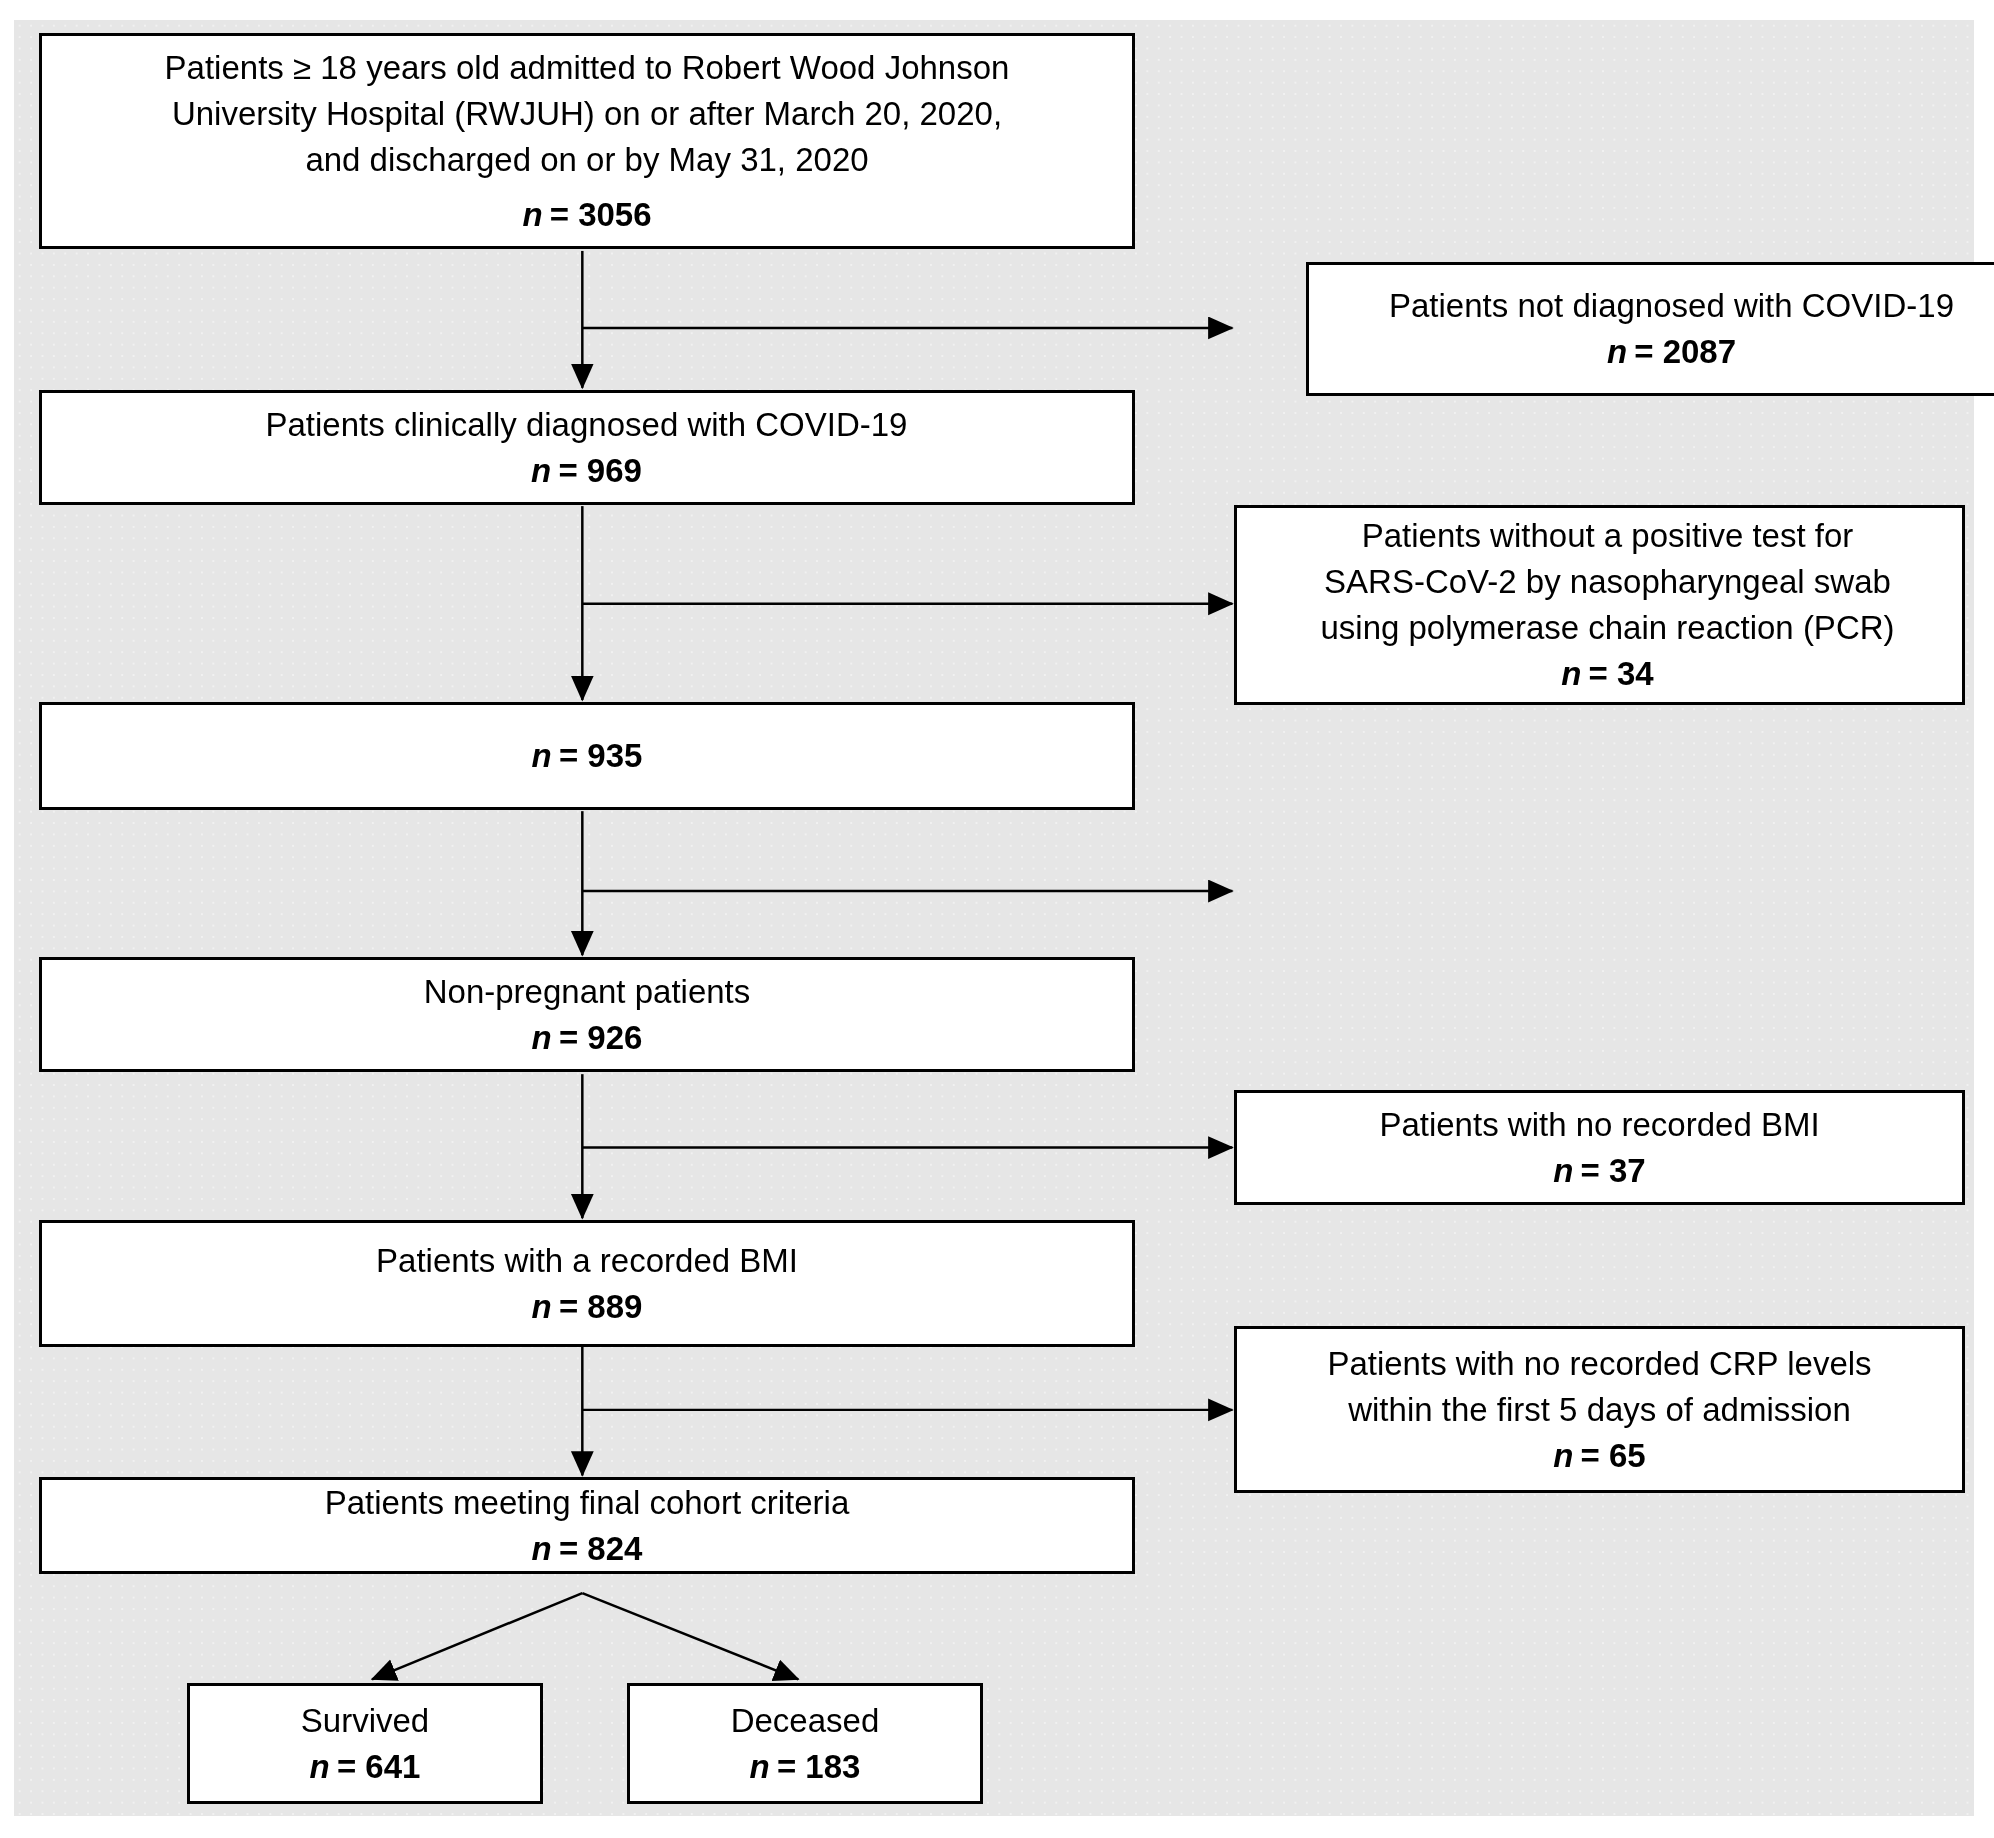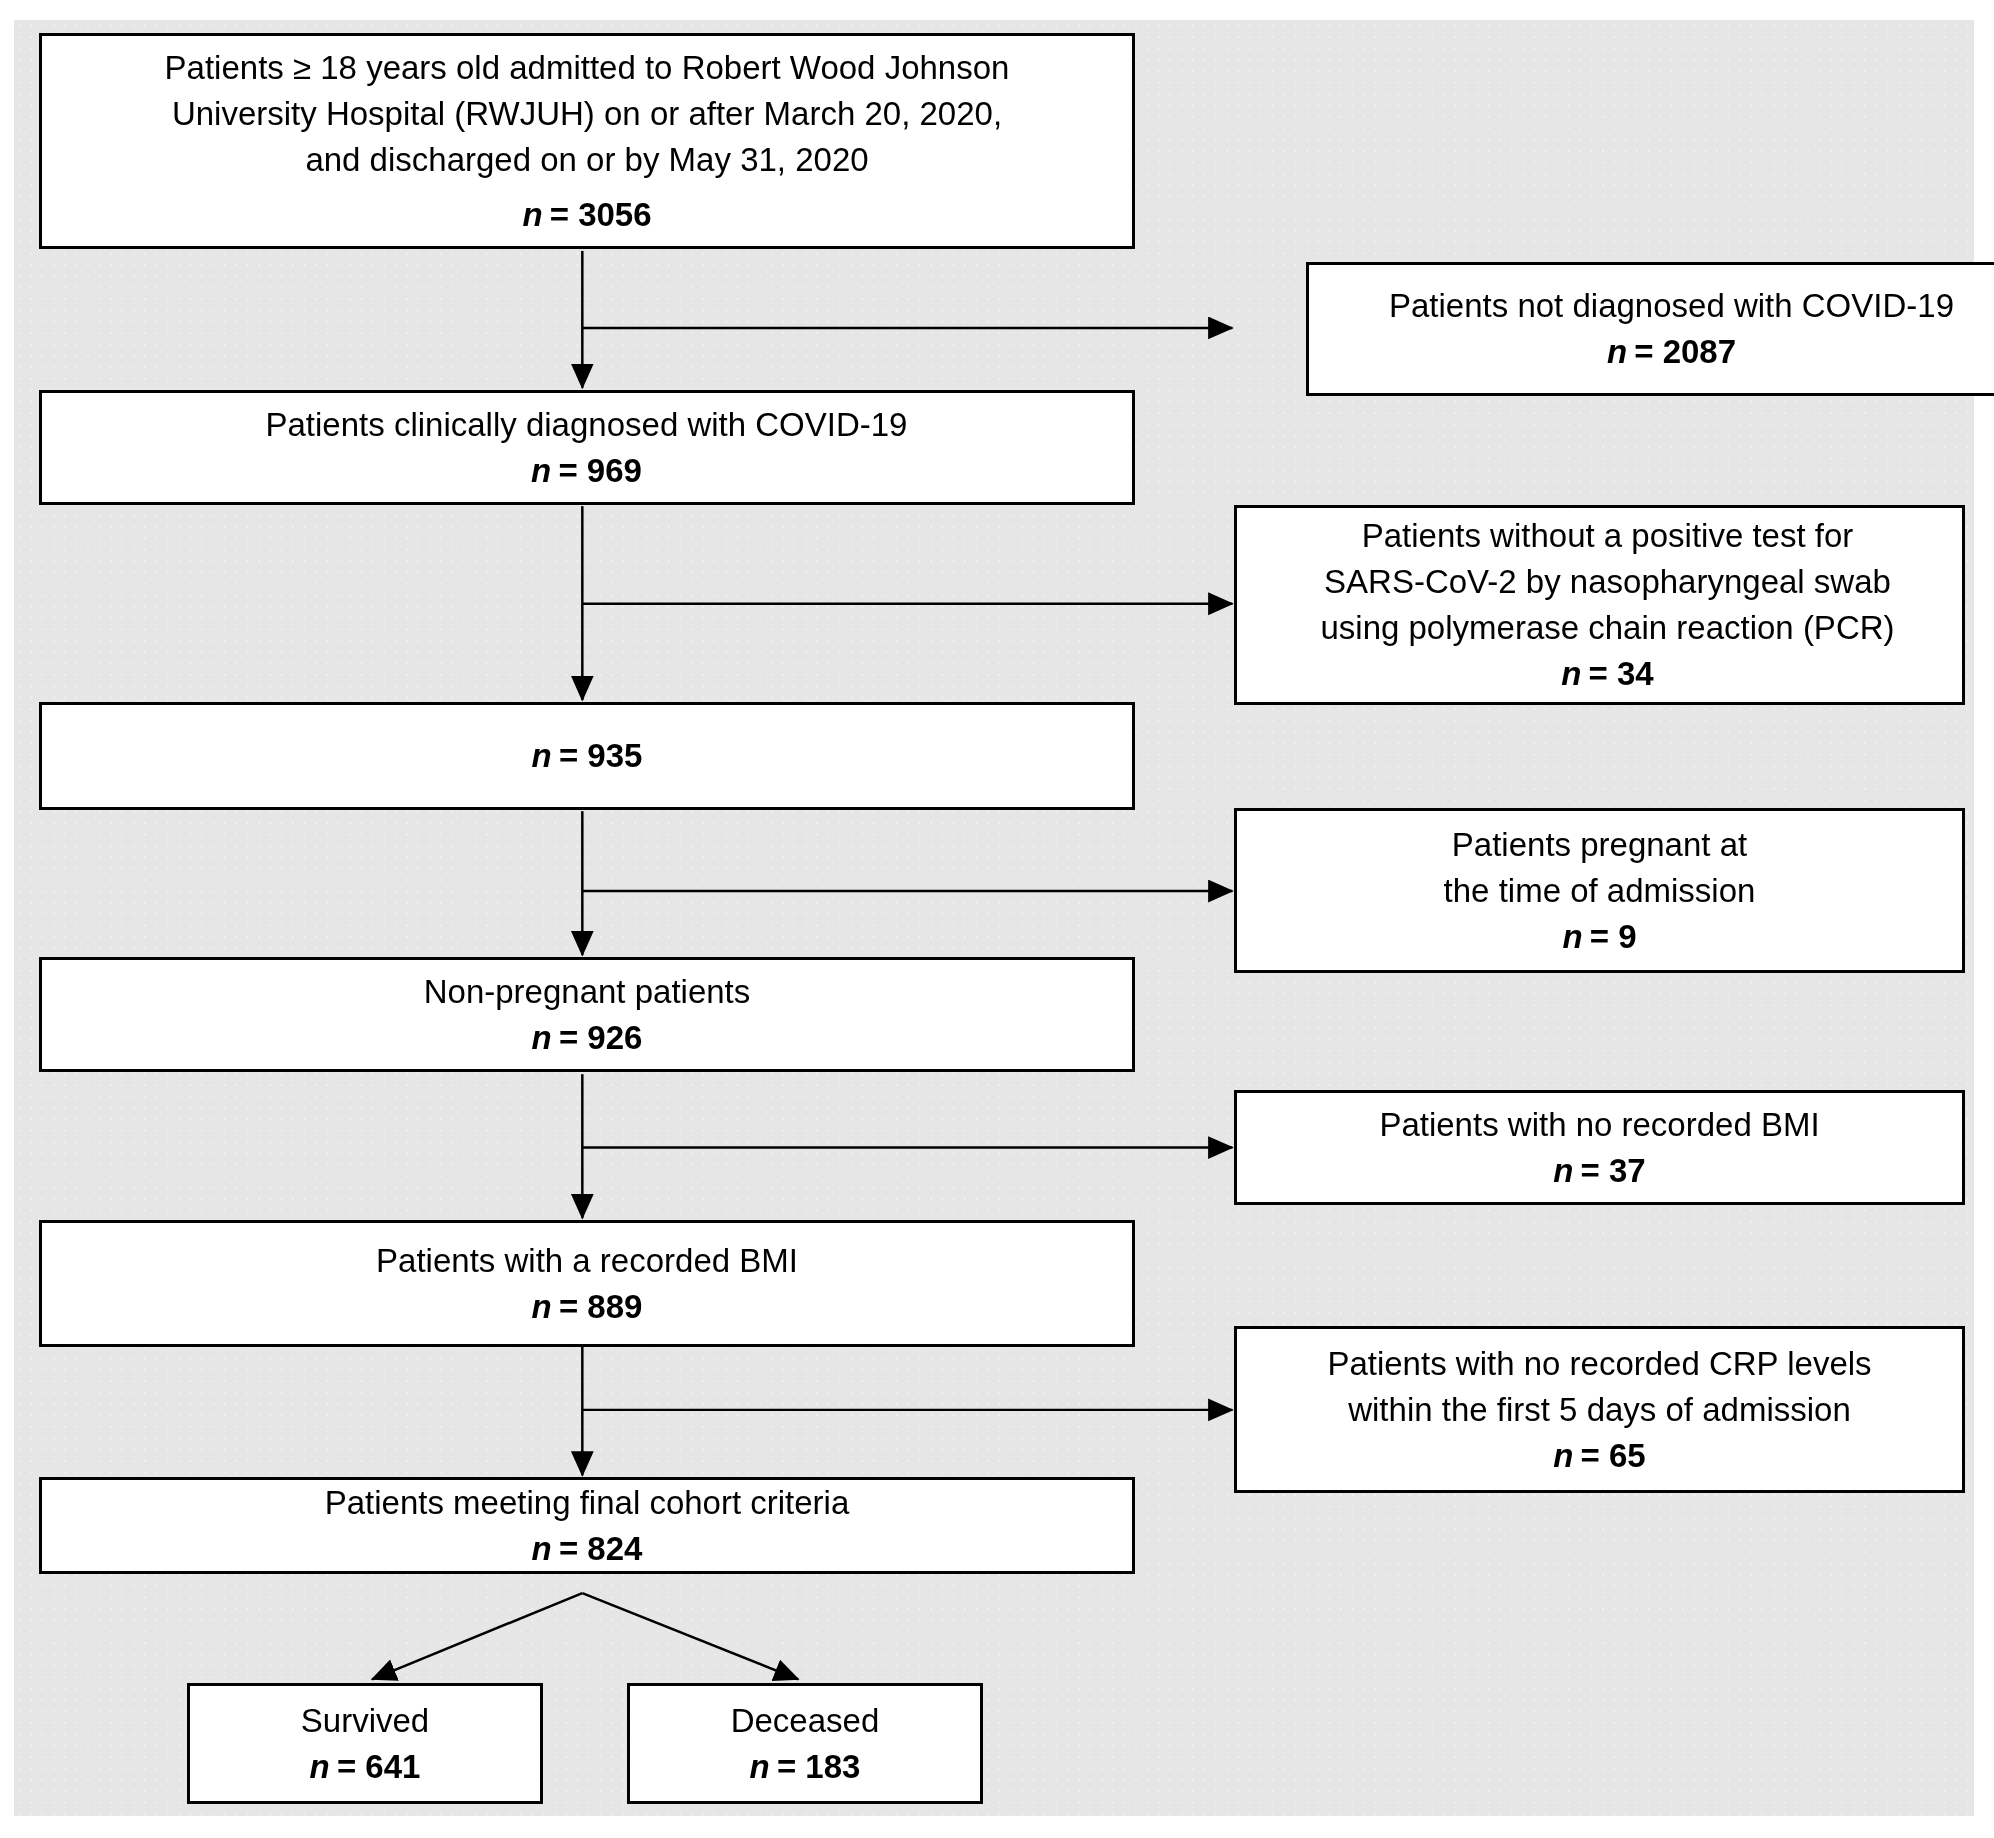--- a/index.html
+++ b/index.html
@@ -161,27 +161,20 @@
 
   <div class="box b-nopositive">
     <div class="box-label">Patients without a positive test for
 SARS-CoV-2 by nasopharyngeal swab
 using polymerase chain reaction (PCR)</div>
     <div class="box-n">
       <span class="n-symbol">n</span><span class="n-count">= 34</span>
     </div>
   </div>
 
-  <div class="box b-pregnant">
-    <div class="box-label">Patients pregnant at
-the time of admission</div>
-    <div class="box-n">
-      <span class="n-symbol">n</span><span class="n-count">= 9</span>
-    </div>
-  </div>
 
   <div class="box b-nobmi">
     <div class="box-label">Patients with no recorded BMI</div>
     <div class="box-n">
       <span class="n-symbol">n</span><span class="n-count">= 37</span>
     </div>
   </div>
 
   <div class="box b-nocrp">
     <div class="box-label">Patients with no recorded CRP levels

